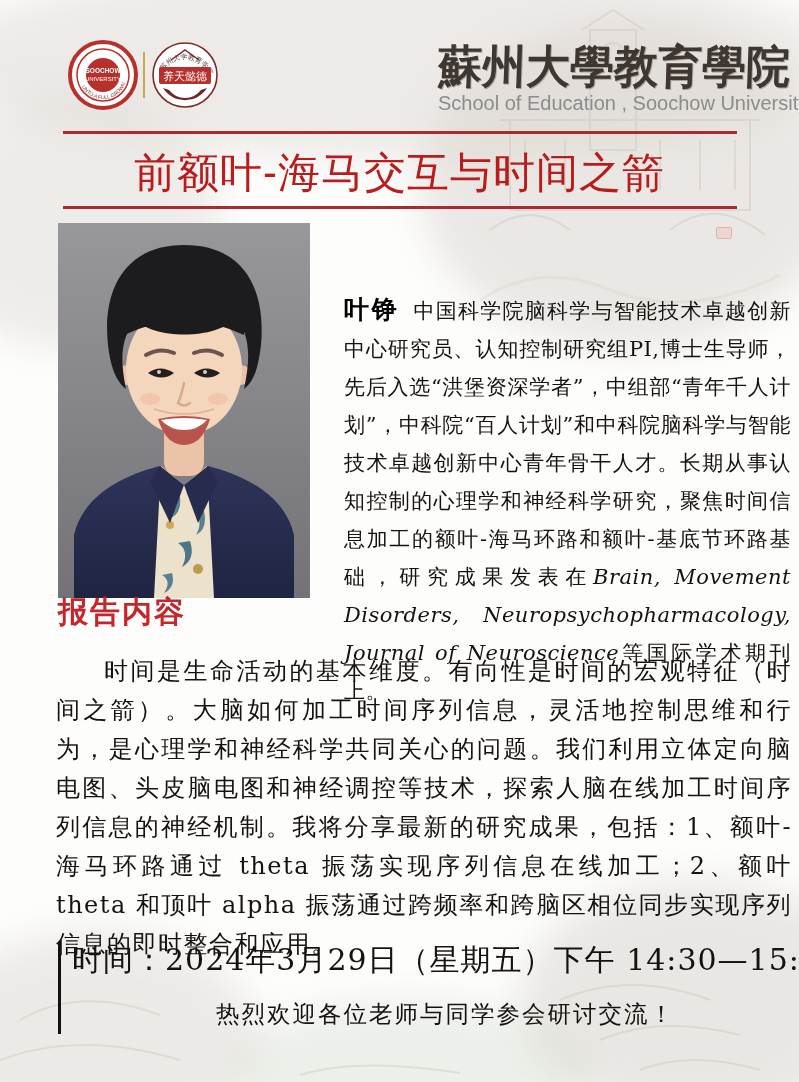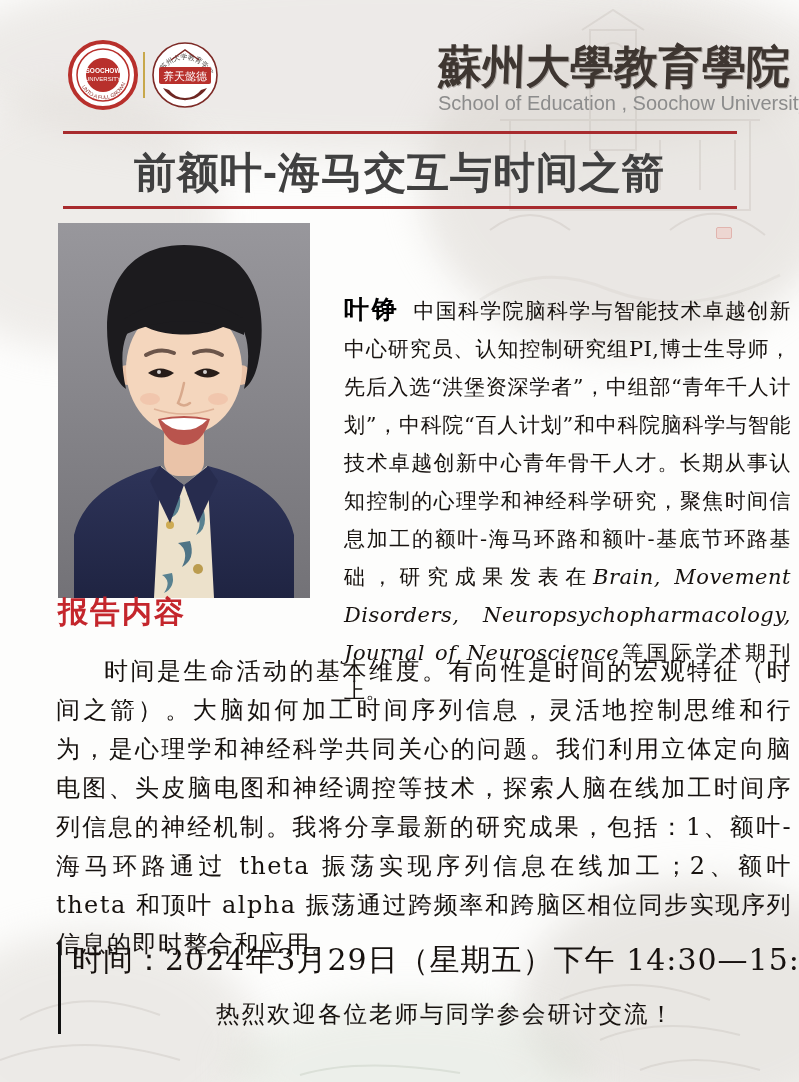--- a/index.html
+++ b/index.html
@@ -36,21 +36,21 @@
   .en-sub {
     position:absolute; left:438px; top:92px; width:352px; text-align:center;
     font-size:20px; color:#8c8c8c; font-family:"Liberation Sans", sans-serif;
     white-space:nowrap;
   }
   
   .rule { position:absolute; left:63px; width:674px; height:3px; background:#a82b2e; }
   .rule-top { top:131px; } .rule-bottom { top:206px; }
   .main-title {
     position:absolute; left:0; top:145px; width:799px; text-align:center;
-    font-size:42px; font-weight:700; color:#404040; letter-spacing:1px;
+    font-size:42px; font-weight:400; color:#b91c1c; letter-spacing:1px;
     font-family:"Liberation Sans", sans-serif;
   }
   
   .photo-frame { position:absolute; left:58px; top:223px; width:252px; height:375px; overflow:hidden; }
   .sec-heading {
     font-size:30px; font-weight:900; color:#c4262c;
     font-family:"Liberation Sans", sans-serif; letter-spacing:2px;
   }
   .speaker-heading { position:absolute; left:344px; top:224px; }
   .bio {

